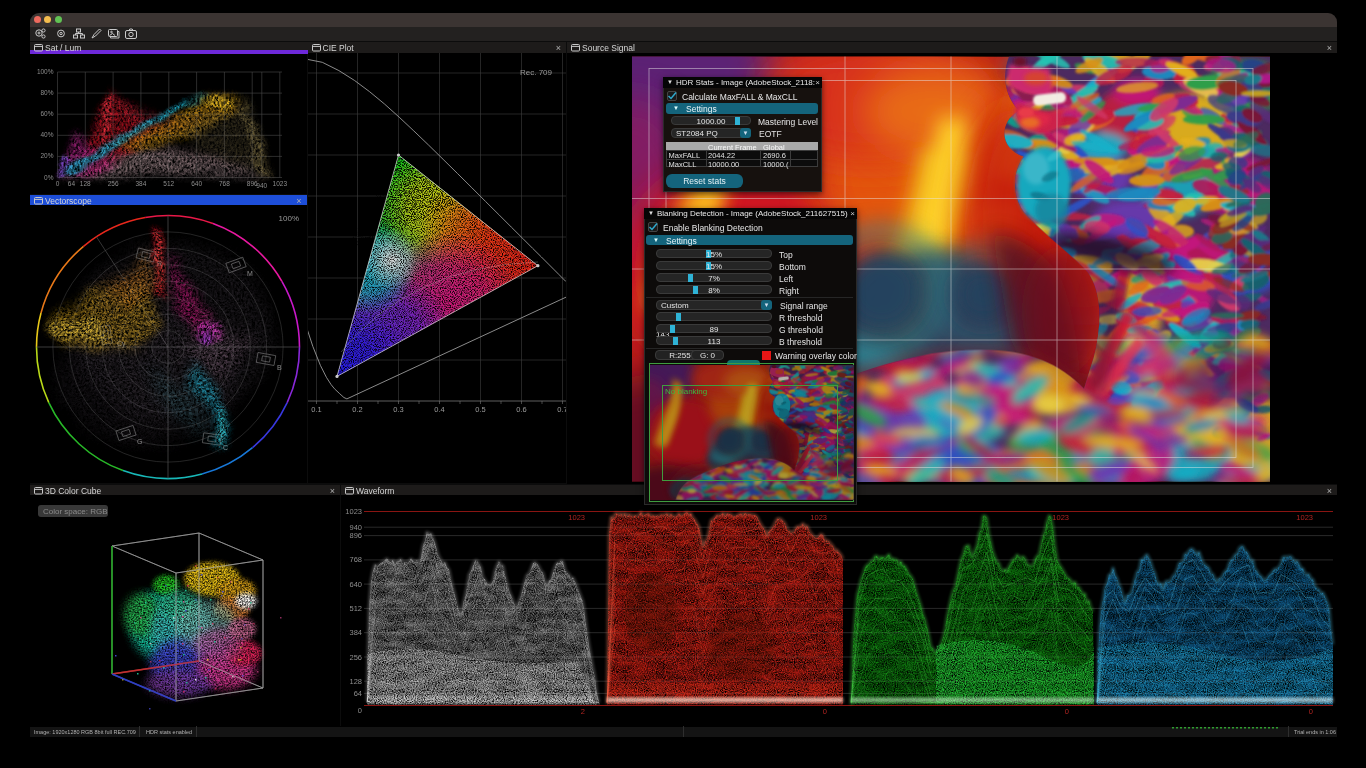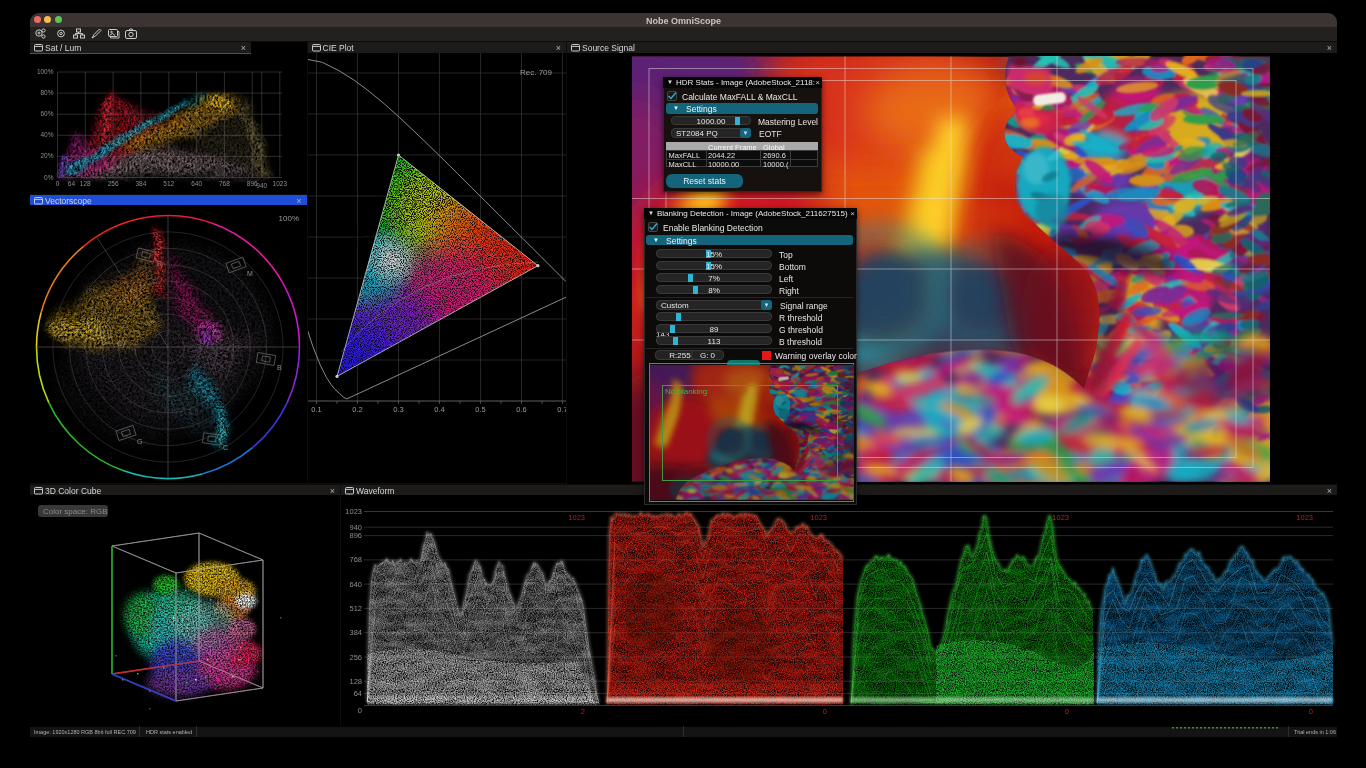--- a/index.html
+++ b/index.html
@@ -1,18 +1,17 @@
 <!DOCTYPE html>
 <html><head><meta charset="utf-8"><style>html,body{margin:0;padding:0;background:#000;width:1366px;height:768px;overflow:hidden}*{font-family:Liberation Sans, sans-serif;box-sizing:border-box}div{position:absolute}</style></head><body>
 <div style="left:30px;top:13px;width:1307px;height:724px;background:#101010;border-radius:9px 9px 4px 4px"></div>
 <div style="left:30px;top:13px;width:1307px;height:13.5px;background:#3b3432;border-radius:9px 9px 0 0">
     <div style="left:3.5px;top:3.2px;width:7px;height:7px;border-radius:50%;background:#ed6a5e"></div>
     <div style="left:14px;top:3.2px;width:7px;height:7px;border-radius:50%;background:#f4bd4e"></div>
     <div style="left:24.5px;top:3.2px;width:7px;height:7px;border-radius:50%;background:#61c354"></div>
-    <div style="left:0;top:2.5px;width:1307px;text-align:center;color:#c9c3c0;font-size:9px;font-weight:bold">Nobe OmniScope</div>
   </div>
 <div style="left:30px;top:26.5px;width:1307px;height:14.5px;background:#232120"></div>
 <svg width="120" height="12" style="position:absolute;left:33px;top:27.5px">
     <g stroke="#c9c9c9" fill="none" stroke-width="1">
       <circle cx="6" cy="5" r="3.2"></circle>
       <circle cx="6" cy="5" r="1"></circle>
       <circle cx="10.5" cy="2.5" r="1.6"></circle>
       <circle cx="10.5" cy="8.5" r="1.6"></circle>
       <g transform="translate(23,0)">
         <circle cx="5" cy="5.5" r="3.4"></circle>
@@ -35,21 +34,21 @@
       </g>
       <g transform="translate(92,0)">
         <rect x="0.5" y="2.5" width="11" height="8" rx="1.5"></rect>
         <circle cx="6" cy="6.5" r="2.2"></circle>
         <path d="M4,2.5 L4.8,1 L7.2,1 L8,2.5"></path>
       </g>
     </g>
   </svg>
 <div style="left:30px;top:41px;width:1307px;height:685px;background:#0c0c0c"></div>
 <div style="left:30px;top:42px;width:276.5px;height:151.5px;background:#000"></div>
-<div style="position:absolute;left:30px;top:42px;width:221px;height:11.5px;background:#1d1b1a;border-bottom:1px solid #6d28d9">
+<div style="position:absolute;left:30px;top:42px;width:319px;height:11.5px;background:#1d1b1a;border-bottom:4px solid #6d28d9">
     <svg width="9" height="8" style="position:absolute;left:4px;top:2px">
       <rect x="0.5" y="0.5" width="8" height="6.5" rx="1" fill="none" stroke="#c8c8c8" stroke-width="1"></rect>
       <line x1="1" y1="2.4" x2="8" y2="2.4" stroke="#c8c8c8" stroke-width="1"></line>
     </svg>
     <div style="position:absolute;left:15px;top:1px;color:#d6d6d6;font-size:8.5px">Sat / Lum</div>
     <div style="position:absolute;right:5px;top:1px;color:#b0b0b0;font-size:9px">×</div>
   </div>
 <div style="left:30px;top:54.5px;width:277px;height:139px">
     <svg width="277" height="139" style="position:absolute;left:0;top:0">
       <defs>

